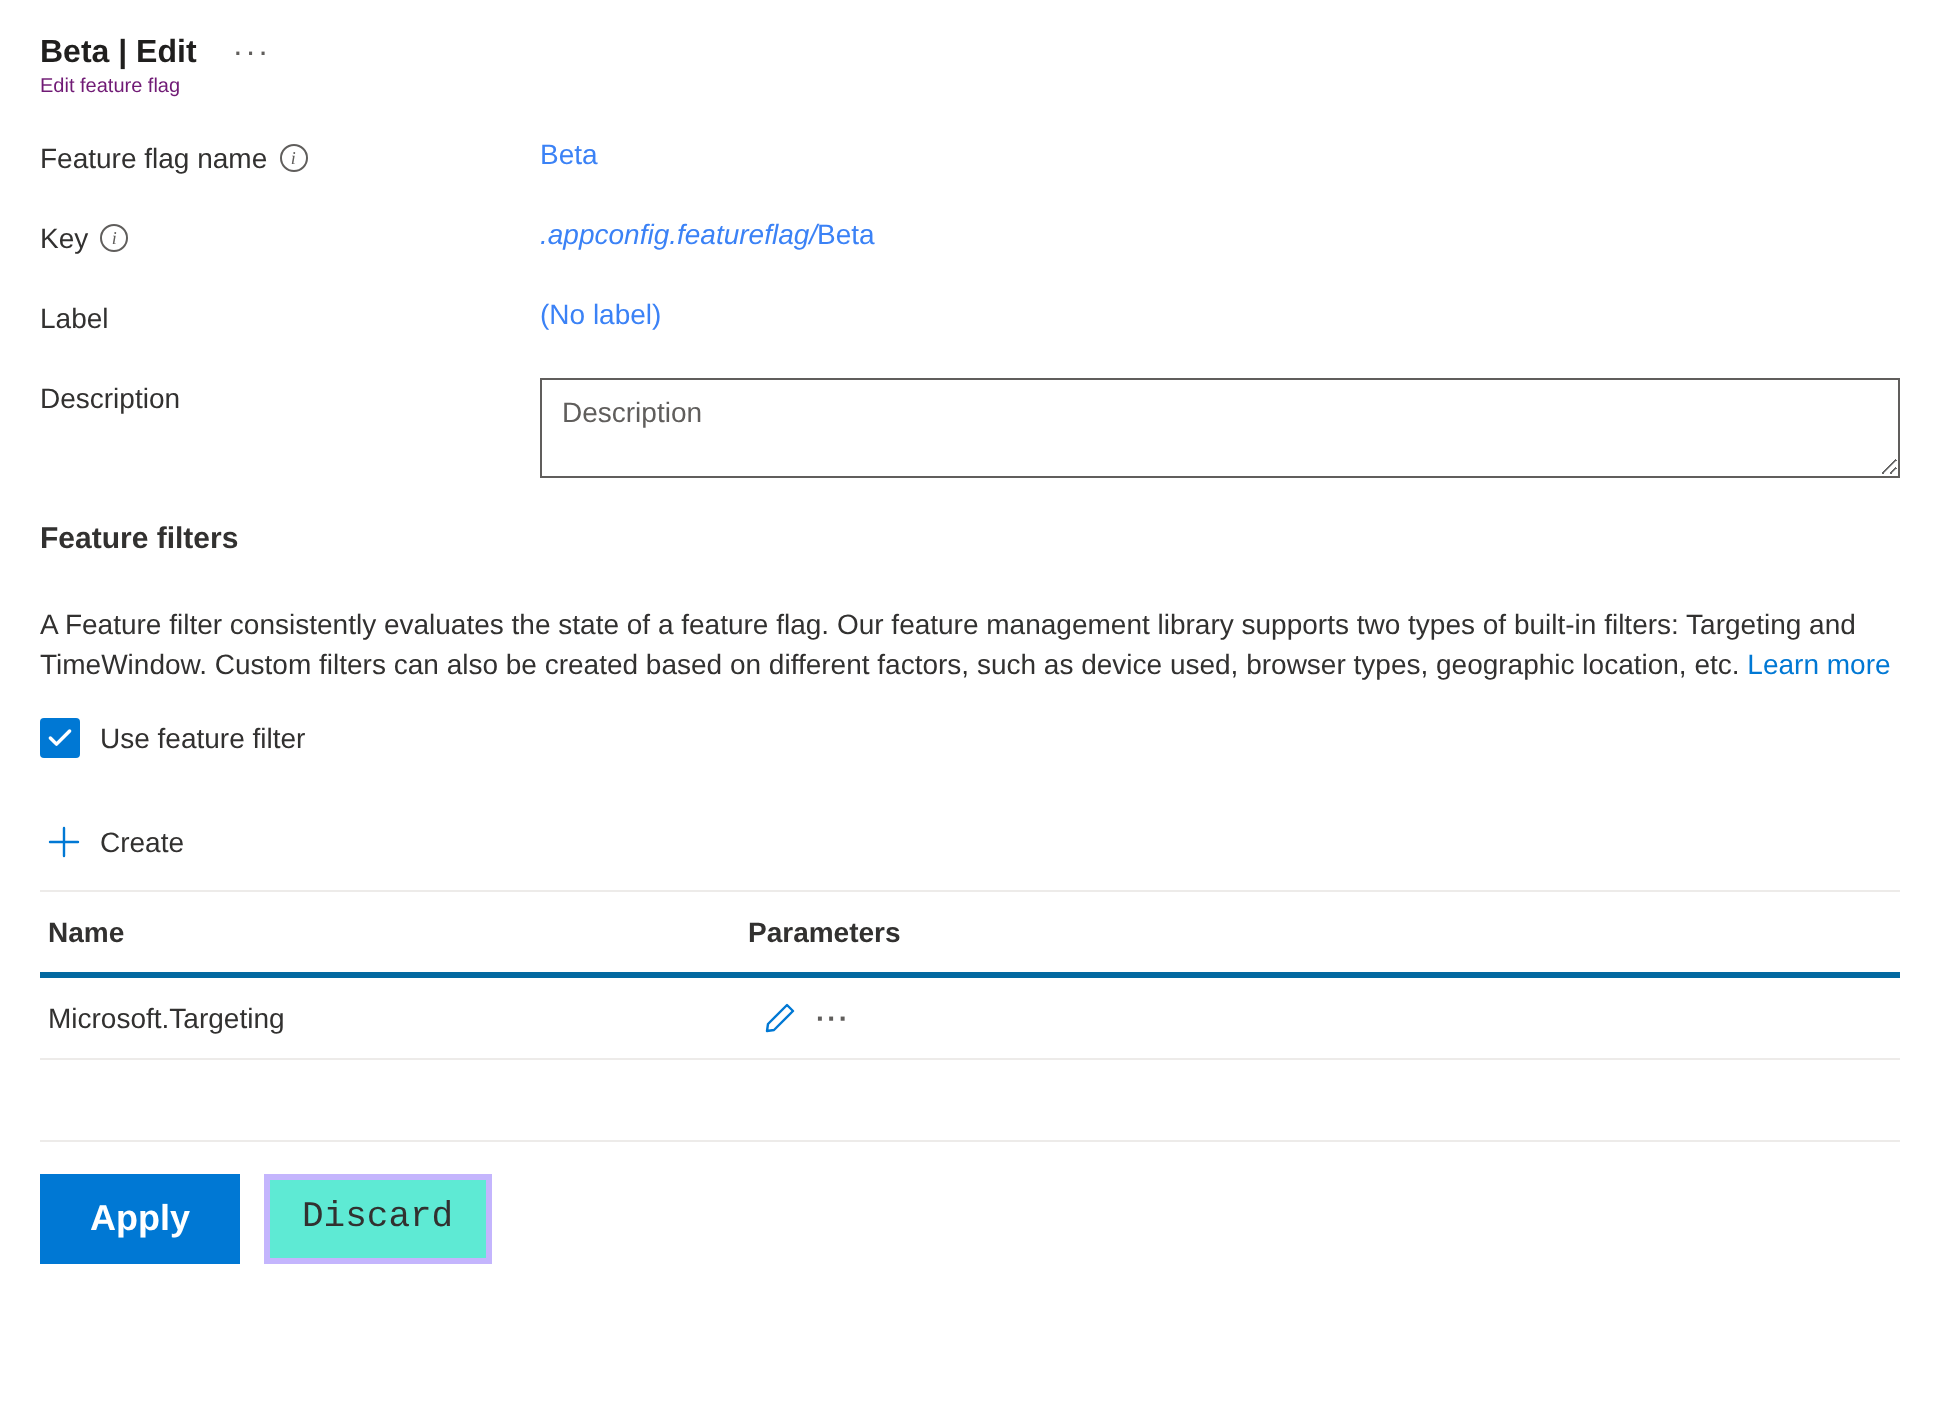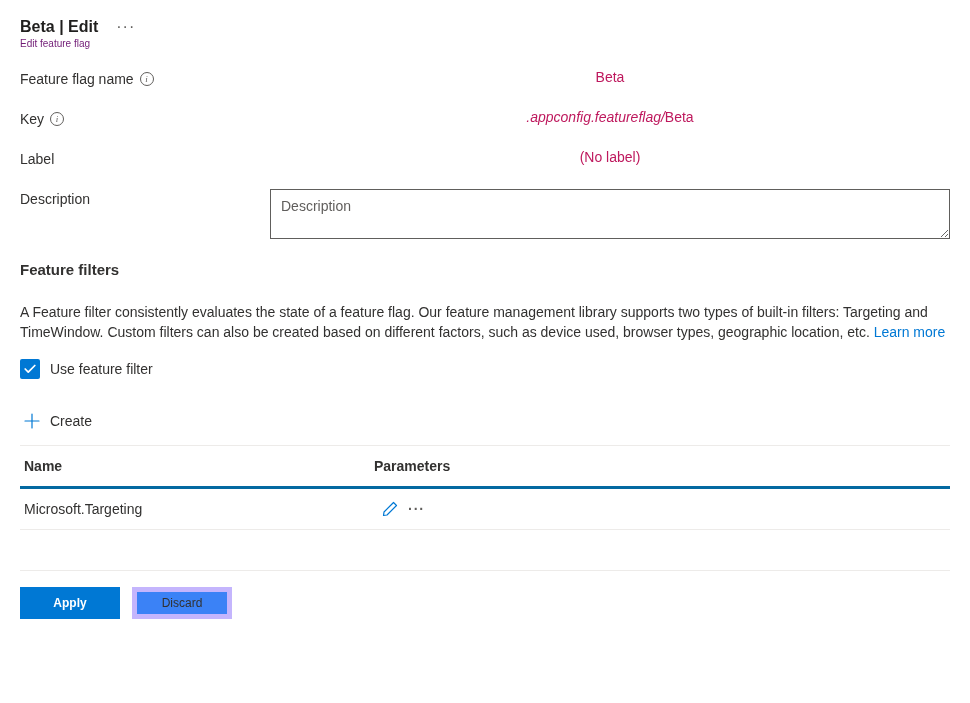--- a/index.html
+++ b/index.html
@@ -58,23 +58,22 @@
     border-radius: 50%;
     font-size: 9px;
     color: #605e5c;
     align-items: center;
     justify-content: center;
     font-style: italic;
     font-family: serif;
   }
   .form-value {
     font-size: 14px;
-    color: #be185d;
+    color: #3b82f6;
     flex: 1;
-    text-align: center;
   }
   .key-value .prefix {
     font-style: italic;
   }
   .desc-input {
     flex: 1;
     min-height: 50px;
     border: 1px solid #605e5c;
     padding: 8px 10px;
     font-size: 14px;
@@ -164,36 +163,37 @@
   }
   .footer-bar {
     border-top: 1px solid #edebe9;
     margin-top: 40px;
     padding-top: 16px;
     display: flex;
     gap: 12px;
   }
   .btn {
     min-width: 100px;
-    height: 32px;
+    height: 45px;
     border: none;
-    font-size: 12px;
+    font-size: 18px;
     font-family: inherit;
     cursor: pointer;
     padding: 0 16px;
   }
   .btn-primary {
     background: #0078d4;
     color: #ffffff;
     font-weight: 600;
   }
   .btn-secondary {
-    background: #3b82f6;
-    color: #323130;
-    border: 5px solid #c4b5fd;
+    background: #5eead4;
+    color: #323130;
+    border: 3px solid #c4b5fd;
+    font-family: Liberation Mono, monospace;
   }
 </style>
 </head>
 <body>
 
 <div class="header-row">
   <h1 class="page-title">Beta | Edit</h1>
   <span class="more-dots">···</span>
 </div>
 <div class="subtitle">Edit feature flag</div>

